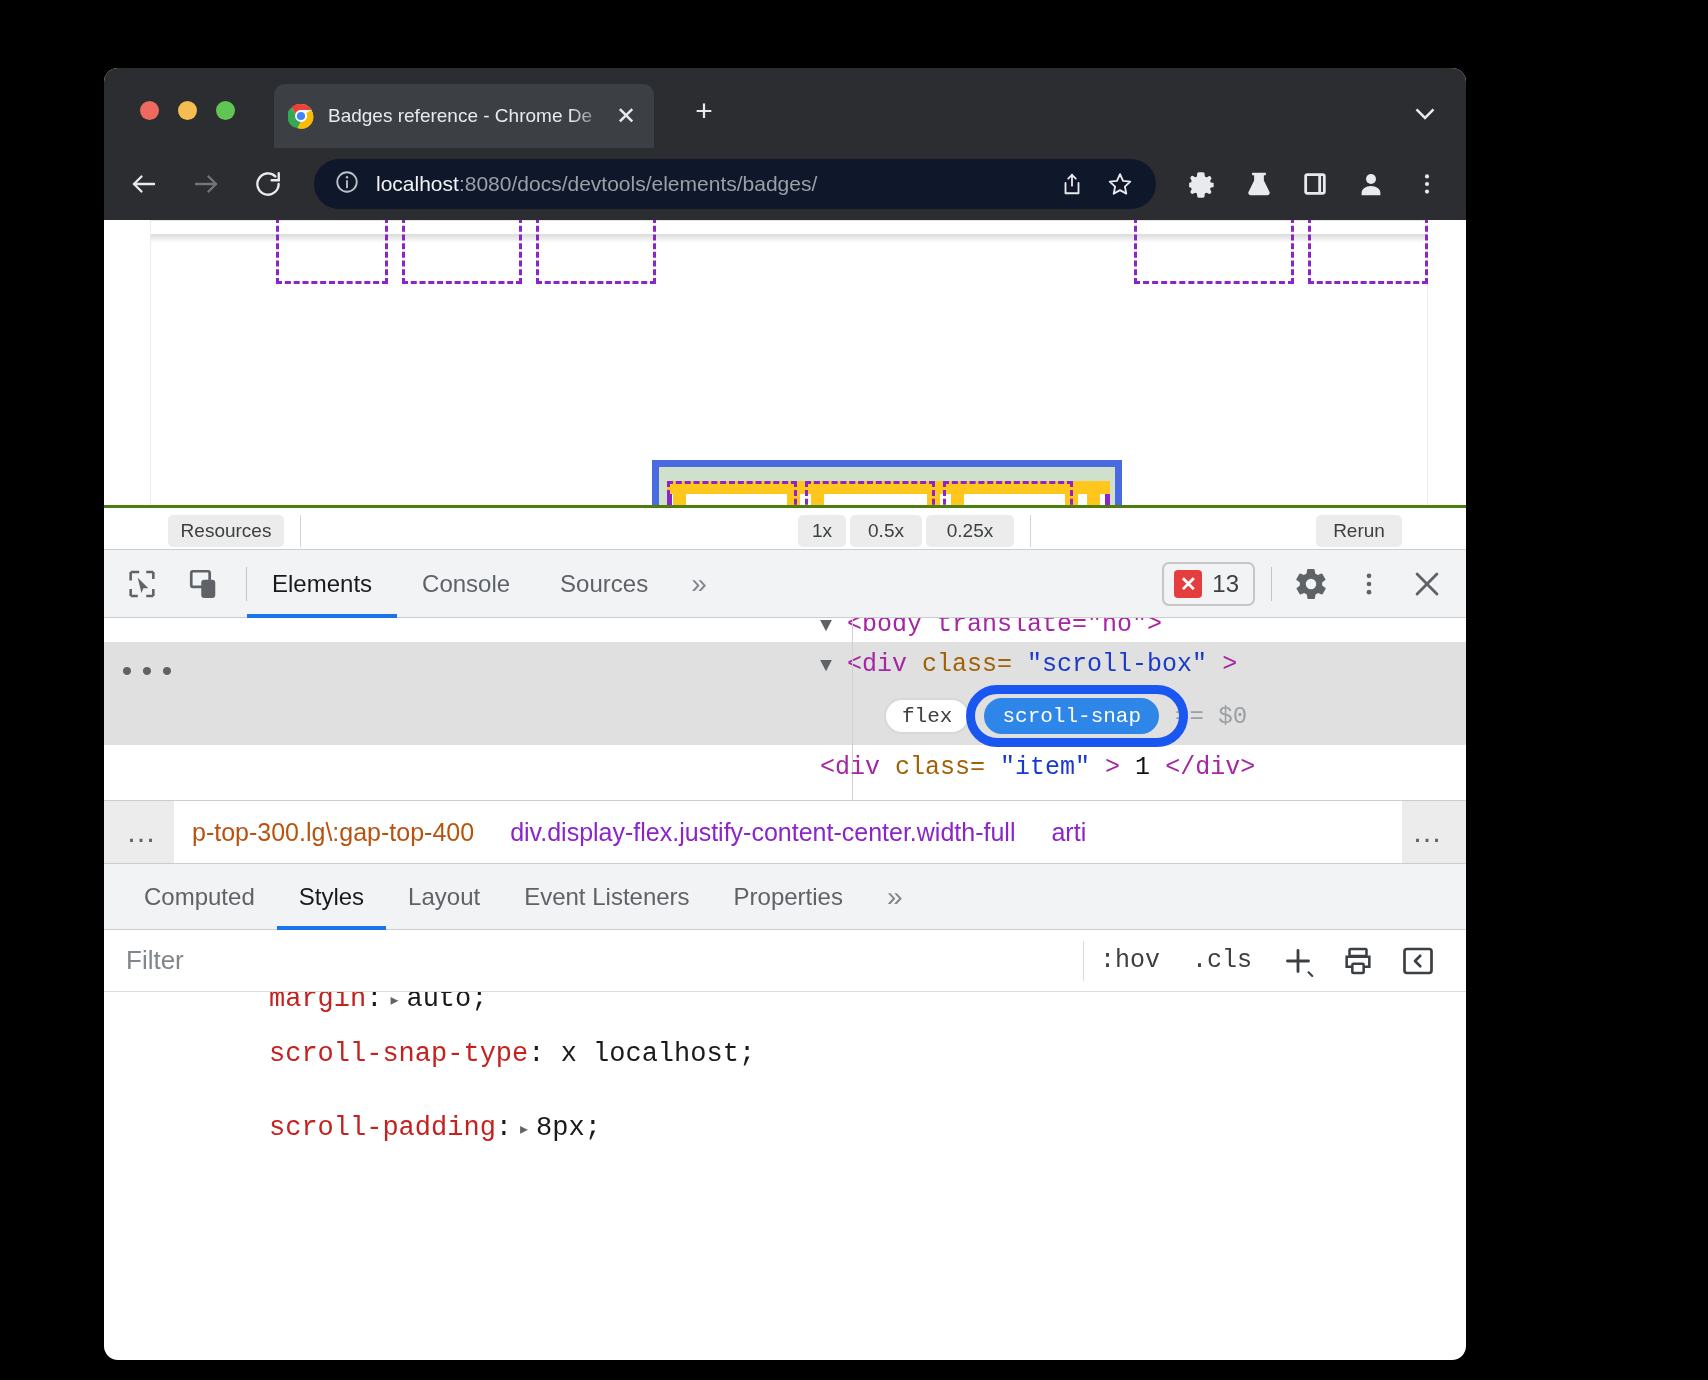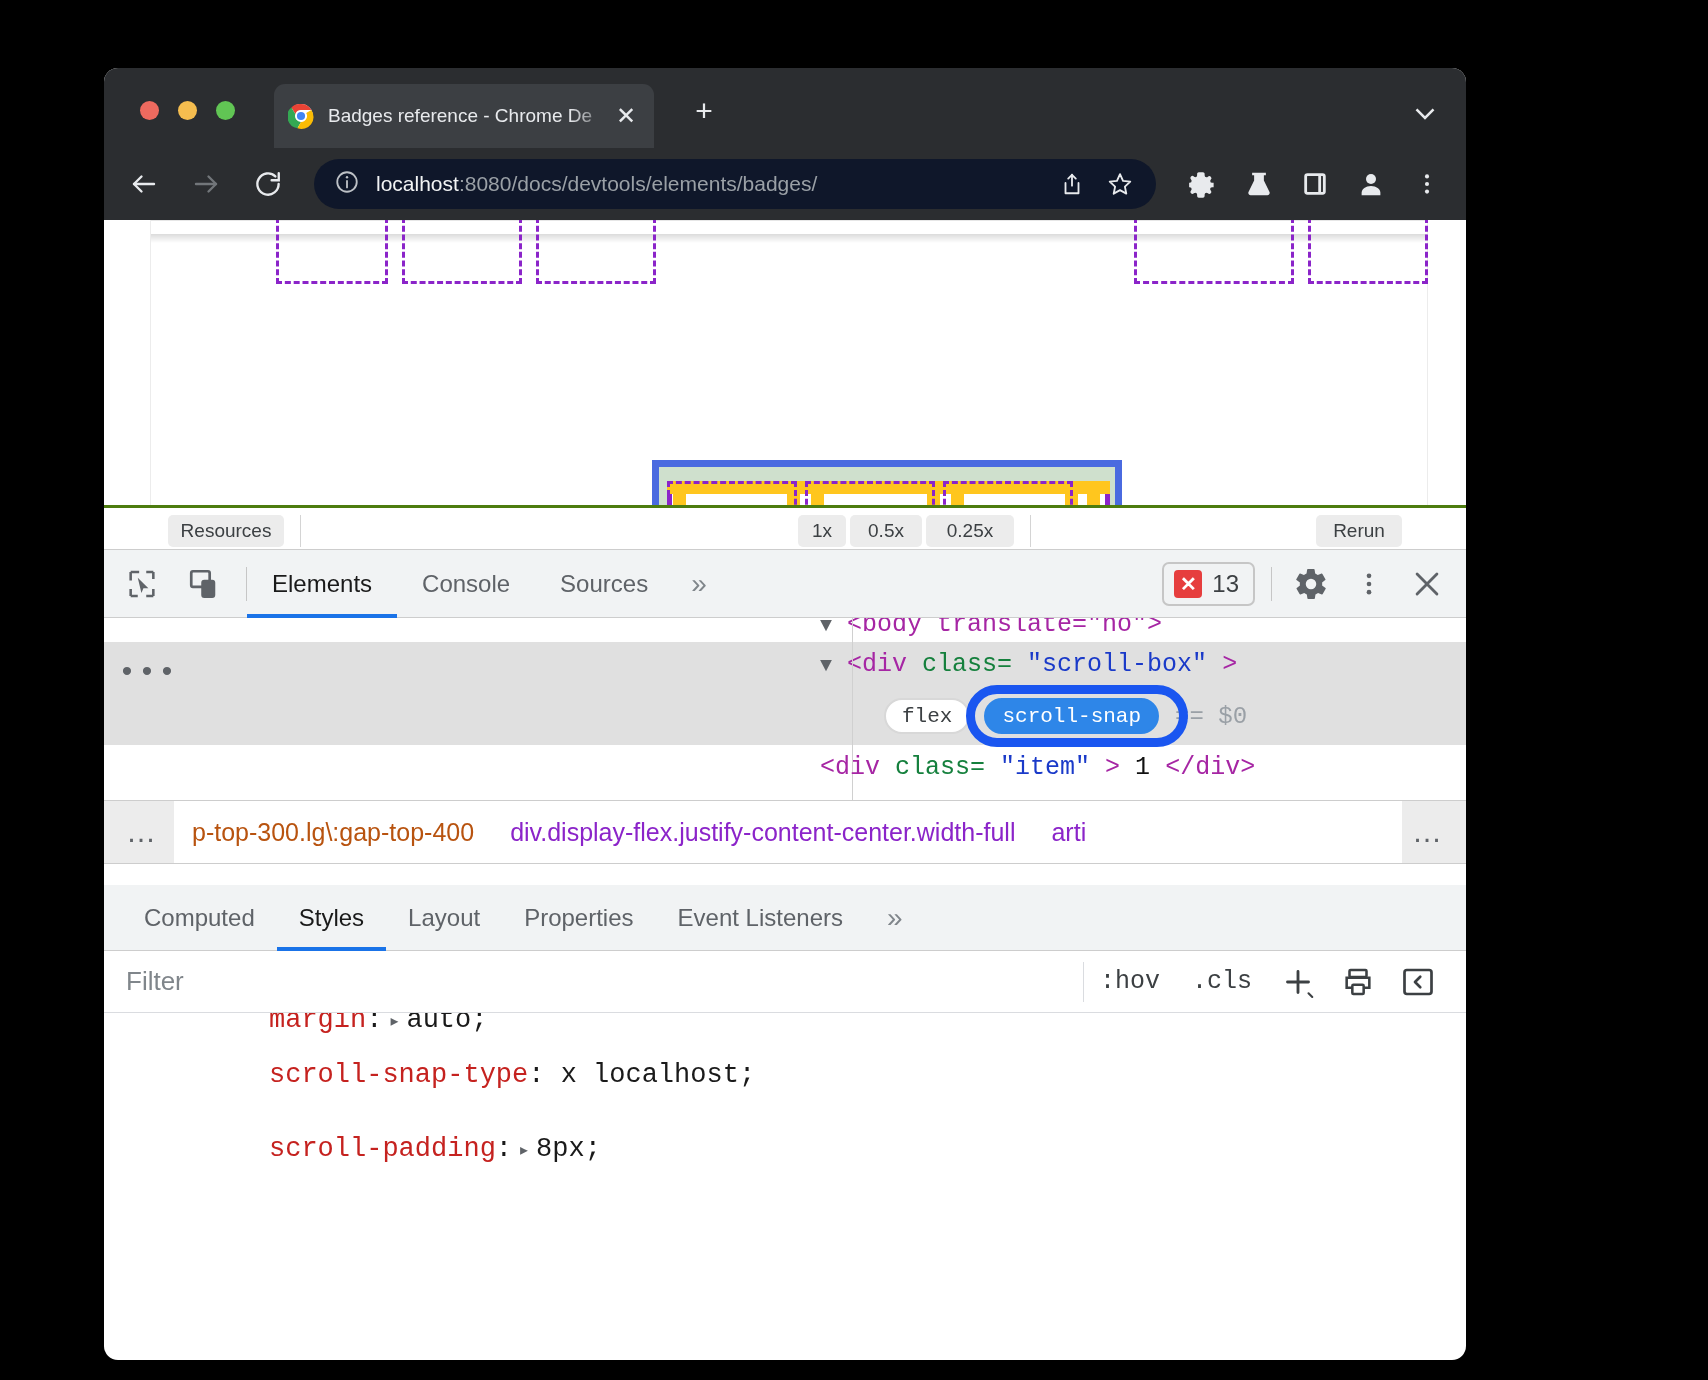--- a/index.html
+++ b/index.html
@@ -314,21 +314,21 @@
     color: #5f6368;
     font-size: 30px;
     letter-spacing: 2px;
   }
   #domtree .vline {
     position: absolute;
     left: 748px; top: 0; bottom: 0;
     width: 1px; background: #d0d0d0;
   }
   .tag { color: #a626a4; }
-  .attrname { color: #15803d; }
+  .attrname { color: #a16207; }
   .attrval { color: #1a3ac9; }
   .txt { color: #111; }
   .arrow { color: #5f6368; font-size: 20px; }
 
   #badgerow {
     position: relative;
     height: 58px;
     padding-left: 780px;
     display: flex; align-items: center;
   }
@@ -402,21 +402,20 @@
     margin-left: auto;
   }
 
   
   #sidetabs {
     height: 66px;
     background: #f1f3f4;
     border-bottom: 1px solid #cdcdcd;
     display: flex; align-items: center;
     padding-left: 18px;
-    margin-top: 21px;
   }
   .stab {
     height: 66px;
     padding: 0 22px;
     display: flex; align-items: center;
     font-size: 24px; color: #5f6368;
     cursor: pointer;
     position: relative;
     font-family: "Liberation Sans", sans-serif;
   }
@@ -744,22 +743,22 @@
       <span class="crumb c-orange">p-top-300.lg\:gap-top-400</span>
       <span class="crumb c-purple">div.display-flex.justify-content-center.width-full</span>
       <span class="crumb c-purple">arti</span>
       <span class="bcdots-r">…</span>
     </div>
 
     <div id="sidetabs">
       <div class="stab">Computed</div>
       <div class="stab active">Styles</div>
       <div class="stab">Layout</div>
+      <div class="stab">Event Listeners</div>
       <div class="stab">Properties</div>
-      <div class="stab">Event Listeners</div>
       <div class="stab more">»</div>
     </div>
 
     <div id="filterrow">
       <input id="filterinput" placeholder="Filter" style="">
       <div class="fdiv"></div>
       <div class="ftxt">:hov</div>
       <div class="ftxt">.cls</div>
       <div class="ficon">
         <svg width="36" height="36" viewBox="0 0 24 24" fill="none" stroke="#3c4043" stroke-width="1.9" stroke-linecap="round">

